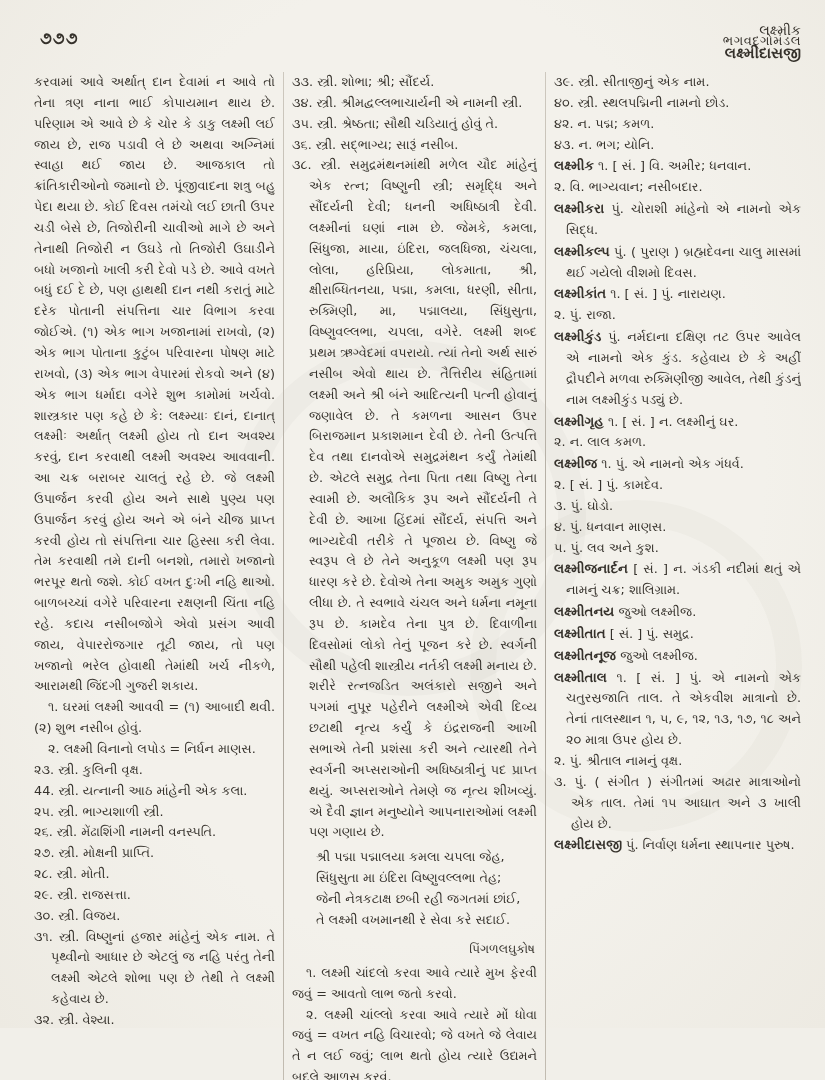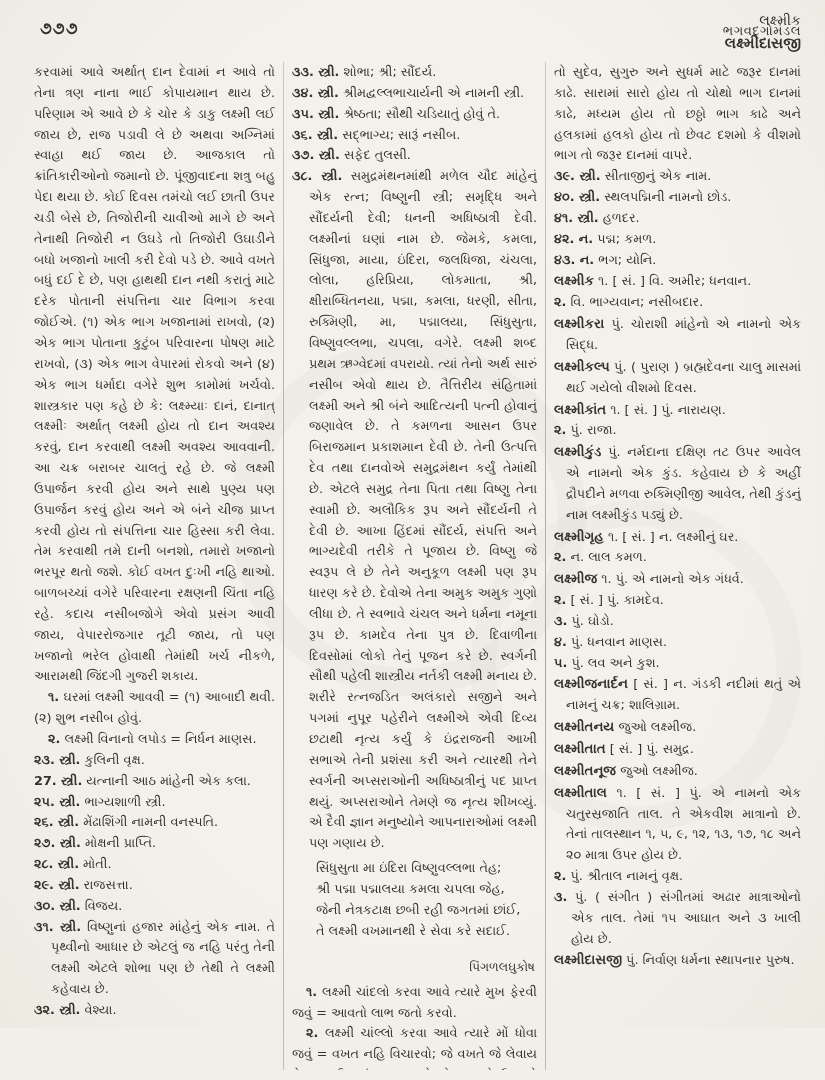--- a/index.html
+++ b/index.html
@@ -4,44 +4,44 @@
 <style>
   html,body{margin:0;padding:0}
   body{
     width:825px;height:1080px;overflow:hidden;
     background:#f1efe9;
     color:#35312b;
     font-family:"DejaVu Sans", sans-serif;
   }
   .page{
     position:relative;width:825px;height:1028px;box-sizing:border-box;
-    padding:8px 24px 0 34px;
+    padding:18px 24px 0 34px;
     background:radial-gradient(ellipse at 50% 45%, #f3f1eb 60%, #edeae2 100%);
   }
   .header{position:relative;height:54px}
   .pageno{position:absolute;left:6px;top:10px;font-size:17px;font-weight:bold;letter-spacing:1px}
   .title{position:absolute;left:0;right:0;top:15px;text-align:right;font-size:13px;letter-spacing:.5px}
   .guides{position:absolute;right:0;top:2px;text-align:right;display:flex;flex-direction:column;line-height:1.55;font-size:14px}
   .guides .gw2{font-weight:bold;font-size:15px}
   .main{display:flex;height:1008px;overflow:hidden}
   .col{flex:1 1 0;min-width:0;overflow:hidden;font-size:12.8px;line-height:1.63;text-align:justify}
   .col[data-column="0"]{flex:0 0 241px}
   .col[data-column="1"]{flex:1 1 250px}
   .col[data-column="2"]{flex:1 1 252px}
   .divider{width:1px;align-self:stretch;background:linear-gradient(#cdc8be,#aaa49a 60%,#c2bcb1);margin:0 8px}
   .col p{margin:0}
   .para{margin-bottom:2px}
   .sense{padding-left:17px;text-indent:-17px;margin-bottom:1px}
   .idiom{text-indent:14px;margin-bottom:1px}
   .entry{padding-left:12px;text-indent:-12px;margin-top:5px;margin-bottom:1px}
   .hw{font-weight:bold;font-size:13.4px}
-  .num{font-weight:bold}
+  .num{font-weight:normal}
   .verse{margin:4px 0 4px 24px;text-align:left}
   .verse-line{white-space:normal}
-  .verse-attrib{text-align:right;padding-right:2px;font-size:12.4px;margin-top:16px}
+  .verse-attrib{text-align:right;padding-right:2px;font-size:12.4px;margin-top:8px}
   .watermark{position:absolute;border-radius:50%;pointer-events:none;z-index:0}
   .wm1{left:230px;top:340px;width:300px;height:300px;border:28px solid rgba(95,90,78,.035)}
   .wm2{left:470px;top:500px;width:280px;height:280px;border:26px solid rgba(95,90,78,.03)}
   .header,.main{position:relative;z-index:1}
 </style>
 </head>
 <body>
 
 <div class="page">
   <div class="watermark wm1"></div>
@@ -55,54 +55,51 @@
       <span class="gw2">લક્ષ્મીદાસજી</span>
     </span>
   </div>
 
   <div class="main">
     <div class="col" data-column="0">
         <p class="para"><span>કરવામાં આવે અર્થાત્ દાન દેવામાં ન આવે તો તેના ત્રણ નાના ભાઈ કોપાયમાન થાય છે. પરિણામ એ આવે છે કે ચોર કે ડાકુ લક્ષ્મી લઈ જાય છે, રાજ પડાવી લે છે અથવા અગ્નિમાં સ્વાહા થઈ જાય છે. આજકાલ તો ક્રાંતિકારીઓનો જમાનો છે. પૂંજીવાદના શત્રુ બહુ પેદા થયા છે. કોઈ દિવસ તમંચો લઈ છાતી ઉપર ચડી બેસે છે, તિજોરીની ચાવીઓ માગે છે અને તેનાથી તિજોરી ન ઉઘડે તો તિજોરી ઉઘાડીને બધો ખજાનો ખાલી કરી દેવો પડે છે. આવે વખતે બધું દઈ દે છે, પણ હાથથી દાન નથી કરાતું માટે દરેક પોતાની સંપત્તિના ચાર વિભાગ કરવા જોઈએ. (૧) એક ભાગ ખજાનામાં રાખવો, (૨) એક ભાગ પોતાના કુટુંબ પરિવારના પોષણ માટે રાખવો, (૩) એક ભાગ વેપારમાં રોકવો અને (૪) એક ભાગ ધર્માદા વગેરે શુભ કામોમાં ખર્ચવો. શાસ્ત્રકાર પણ કહે છે કે: લક્ષ્મ્યાઃ દાનં, દાનાત્ લક્ષ્મીઃ અર્થાત્ લક્ષ્મી હોય તો દાન અવશ્ય કરવું, દાન કરવાથી લક્ષ્મી અવશ્ય આવવાની. આ ચક્ર બરાબર ચાલતું રહે છે. જે લક્ષ્મી ઉપાર્જન કરવી હોય અને સાથે પુણ્ય પણ ઉપાર્જન કરવું હોય અને એ બંને ચીજ પ્રાપ્ત કરવી હોય તો સંપત્તિના ચાર હિસ્સા કરી લેવા. તેમ કરવાથી તમે દાની બનશો, તમારો ખજાનો ભરપૂર થતો જશે. કોઈ વખત દુઃખી નહિ થાઓ. બાળબચ્ચાં વગેરે પરિવારના રક્ષણની ચિંતા નહિ રહે. કદાચ નસીબજોગે એવો પ્રસંગ આવી જાય, વેપારરોજગાર તૂટી જાય, તો પણ ખજાનો ભરેલ હોવાથી તેમાંથી ખર્ચ નીકળે, આરામથી જિંદગી ગુજરી શકાય.</span></p>
         <p class="idiom"><span class="num">૧.</span> <span>ઘરમાં લક્ષ્મી આવવી = (૧) આબાદી થવી. (૨) શુભ નસીબ હોવું.</span></p>
         <p class="idiom"><span class="num">૨.</span> <span>લક્ષ્મી વિનાનો લપોડ = નિર્ધન માણસ.</span></p>
         <p class="sense"><span class="num">૨૩. સ્ત્રી.</span> <span>કુલિની વૃક્ષ.</span></p>
-        <p class="sense"><span class="num">27. સ્ત્રી.</span> <span>યત્નાની આઠ માંહેની એક કલા.</span></p>
+        <p class="sense"><span class="num">44. સ્ત્રી.</span> <span>યત્નાની આઠ માંહેની એક કલા.</span></p>
         <p class="sense"><span class="num">૨૫. સ્ત્રી.</span> <span>ભાગ્યશાળી સ્ત્રી.</span></p>
         <p class="sense"><span class="num">૨૬. સ્ત્રી.</span> <span>મેંઢાશિંગી નામની વનસ્પતિ.</span></p>
         <p class="sense"><span class="num">૨૭. સ્ત્રી.</span> <span>મોક્ષની પ્રાપ્તિ.</span></p>
         <p class="sense"><span class="num">૨૮. સ્ત્રી.</span> <span>મોતી.</span></p>
         <p class="sense"><span class="num">૨૯. સ્ત્રી.</span> <span>રાજસત્તા.</span></p>
         <p class="sense"><span class="num">૩૦. સ્ત્રી.</span> <span>વિજય.</span></p>
         <p class="sense"><span class="num">૩૧. સ્ત્રી.</span> <span>વિષ્ણુનાં હજાર માંહેનું એક નામ. તે પૃથ્વીનો આધાર છે એટલું જ નહિ પરંતુ તેની લક્ષ્મી એટલે શોભા પણ છે તેથી તે લક્ષ્મી કહેવાય છે.</span></p>
         <p class="sense"><span class="num">૩૨. સ્ત્રી.</span> <span>વેશ્યા.</span></p>
       </div>
     <div class="divider"></div>
     <div class="col" data-column="1">
         <p class="sense"><span class="num">૩૩. સ્ત્રી.</span> <span>શોભા; શ્રી; સૌંદર્ય.</span></p>
         <p class="sense"><span class="num">૩૪. સ્ત્રી.</span> <span>શ્રીમદ્વલ્લભાચાર્યની એ નામની સ્ત્રી.</span></p>
         <p class="sense"><span class="num">૩૫. સ્ત્રી.</span> <span>શ્રેષ્ઠતા; સૌથી ચડિયાતું હોવું તે.</span></p>
         <p class="sense"><span class="num">૩૬. સ્ત્રી.</span> <span>સદ્ભાગ્ય; સારૂં નસીબ.</span></p>
-        <p class="sense"><span class="num">૩૭. સ્ત્રી.</span> <span>સફેદ તુલસી.</span></p>
         <p class="sense"><span class="num">૩૮. સ્ત્રી.</span> <span>સમુદ્રમંથનમાંથી મળેલ ચૌદ માંહેનું એક રત્ન; વિષ્ણુની સ્ત્રી; સમૃદ્ધિ અને સૌંદર્યની દેવી; ધનની અધિષ્ઠાત્રી દેવી. લક્ષ્મીનાં ઘણાં નામ છે. જેમકે, કમલા, સિંધુજા, માયા, ઇંદિરા, જલધિજા, ચંચલા, લોલા, હરિપ્રિયા, લોકમાતા, શ્રી, ક્ષીરાબ્ધિતનયા, પદ્મા, કમલા, ધરણી, સીતા, રુક્મિણી, મા, પદ્માલયા, સિંધુસુતા, વિષ્ણુવલ્લભા, ચપલા, વગેરે. લક્ષ્મી શબ્દ પ્રથમ ઋગ્વેદમાં વપરાયો. ત્યાં તેનો અર્થ સારું નસીબ એવો થાય છે. તૈત્તિરીય સંહિતામાં લક્ષ્મી અને શ્રી બંને આદિત્યની પત્ની હોવાનું જણાવેલ છે. તે કમળના આસન ઉપર બિરાજમાન પ્રકાશમાન દેવી છે. તેની ઉત્પત્તિ દેવ તથા દાનવોએ સમુદ્રમંથન કર્યું તેમાંથી છે. એટલે સમુદ્ર તેના પિતા તથા વિષ્ણુ તેના સ્વામી છે. અલૌકિક રૂપ અને સૌંદર્યની તે દેવી છે. આખા હિંદમાં સૌંદર્ય, સંપત્તિ અને ભાગ્યદેવી તરીકે તે પૂજાય છે. વિષ્ણુ જે સ્વરૂપ લે છે તેને અનુકૂળ લક્ષ્મી પણ રૂપ ધારણ કરે છે. દેવોએ તેના અમુક અમુક ગુણો લીધા છે. તે સ્વભાવે ચંચલ અને ધર્મના નમૂના રૂપ છે. કામદેવ તેના પુત્ર છે. દિવાળીના દિવસોમાં લોકો તેનું પૂજન કરે છે. સ્વર્ગની સૌથી પહેલી શાસ્ત્રીય નર્તકી લક્ષ્મી મનાય છે. શરીરે રત્નજડિત અલંકારો સજીને અને પગમાં નુપૂર પહેરીને લક્ષ્મીએ એવી દિવ્ય છટાથી નૃત્ય કર્યું કે ઇંદ્રરાજની આખી સભાએ તેની પ્રશંસા કરી અને ત્યારથી તેને સ્વર્ગની અપ્સરાઓની અધિષ્ઠાત્રીનું પદ પ્રાપ્ત થયું. અપ્સરાઓને તેમણે જ નૃત્ય શીખવ્યું. એ દૈવી જ્ઞાન મનુષ્યોને આપનારાઓમાં લક્ષ્મી પણ ગણાય છે.</span></p>
         <div class="verse">
+          <div class="verse-line">શ્રી પદ્મા પદ્માલયા કમલા ચપલા જેહ,</div>
           <div class="verse-line">સિંધુસુતા મા ઇંદિરા વિષ્ણુવલ્લભા તેહ;</div>
-          <div class="verse-line">શ્રી પદ્મા પદ્માલયા કમલા ચપલા જેહ,</div>
           <div class="verse-line">જેની નેત્રકટાક્ષ છબી રહી જગતમાં છાંઈ,</div>
           <div class="verse-line">તે લક્ષ્મી વખમાનથી રે સેવા કરે સદાઈ.</div>
           <div class="verse-attrib">પિંગળલઘુકોષ</div>
         </div>
         <p class="idiom"><span class="num">૧.</span> <span>લક્ષ્મી ચાંદલો કરવા આવે ત્યારે મુખ ફેરવી જવું = આવતો લાભ જતો કરવો.</span></p>
         <p class="idiom"><span class="num">૨.</span> <span>લક્ષ્મી ચાંલ્લો કરવા આવે ત્યારે મોં ધોવા જવું = વખત નહિ વિચારવો; જે વખતે જે લેવાય તે ન લઈ જવું; લાભ થતો હોય ત્યારે ઉદ્યમને બદલે આળસ કરવું.</span></p>
       </div>
     <div class="divider"></div>
     <div class="col" data-column="2">
-        <p class="para"><span>તો સુદેવ, સુગુરુ અને સુધર્મ માટે જરૂર દાનમાં કાઢે. સારામાં સારો હોય તો ચોથો ભાગ દાનમાં કાઢે, મધ્યમ હોય તો છઠ્ઠો ભાગ કાઢે અને હલકામાં હલકો હોય તો છેવટ દશમો કે વીશમો ભાગ તો જરૂર દાનમાં વાપરે.</span></p>
         <p class="sense"><span class="num">૩૯. સ્ત્રી.</span> <span>સીતાજીનું એક નામ.</span></p>
         <p class="sense"><span class="num">૪૦. સ્ત્રી.</span> <span>સ્થલપદ્મિની નામનો છોડ.</span></p>
-        <p class="sense"><span class="num">૪૧. સ્ત્રી.</span> <span>હળદર.</span></p>
         <p class="sense"><span class="num">૪૨. ન.</span> <span>પદ્મ; કમળ.</span></p>
         <p class="sense"><span class="num">૪૩. ન.</span> <span>ભગ; યોનિ.</span></p>
         <p class="entry"><span class="hw">લક્ષ્મીક</span> <span>૧. [ સં. ] વિ. અમીર; ધનવાન.</span></p>
         <p class="sense"><span class="num">૨.</span> <span>વિ. ભાગ્યવાન; નસીબદાર.</span></p>
         <p class="entry"><span class="hw">લક્ષ્મીકરા</span> <span>પું. ચોરાશી માંહેનો એ નામનો એક સિદ્ધ.</span></p>
         <p class="entry"><span class="hw">લક્ષ્મીકલ્પ</span> <span>પું. ( પુરાણ ) બ્રહ્મદેવના ચાલુ માસમાં થઈ ગયેલો વીશમો દિવસ.</span></p>
         <p class="entry"><span class="hw">લક્ષ્મીકાંત</span> <span>૧. [ સં. ] પું. નારાયણ.</span></p>
         <p class="sense"><span class="num">૨.</span> <span>પું. રાજા.</span></p>
         <p class="entry"><span class="hw">લક્ષ્મીકુંડ</span> <span>પું. નર્મદાના દક્ષિણ તટ ઉપર આવેલ એ નામનો એક કુંડ. કહેવાય છે કે અહીં દ્રૌપદીને મળવા રુક્મિણીજી આવેલ, તેથી કુંડનું નામ લક્ષ્મીકુંડ પડ્યું છે.</span></p>
         <p class="entry"><span class="hw">લક્ષ્મીગૃહ</span> <span>૧. [ સં. ] ન. લક્ષ્મીનું ઘર.</span></p>

